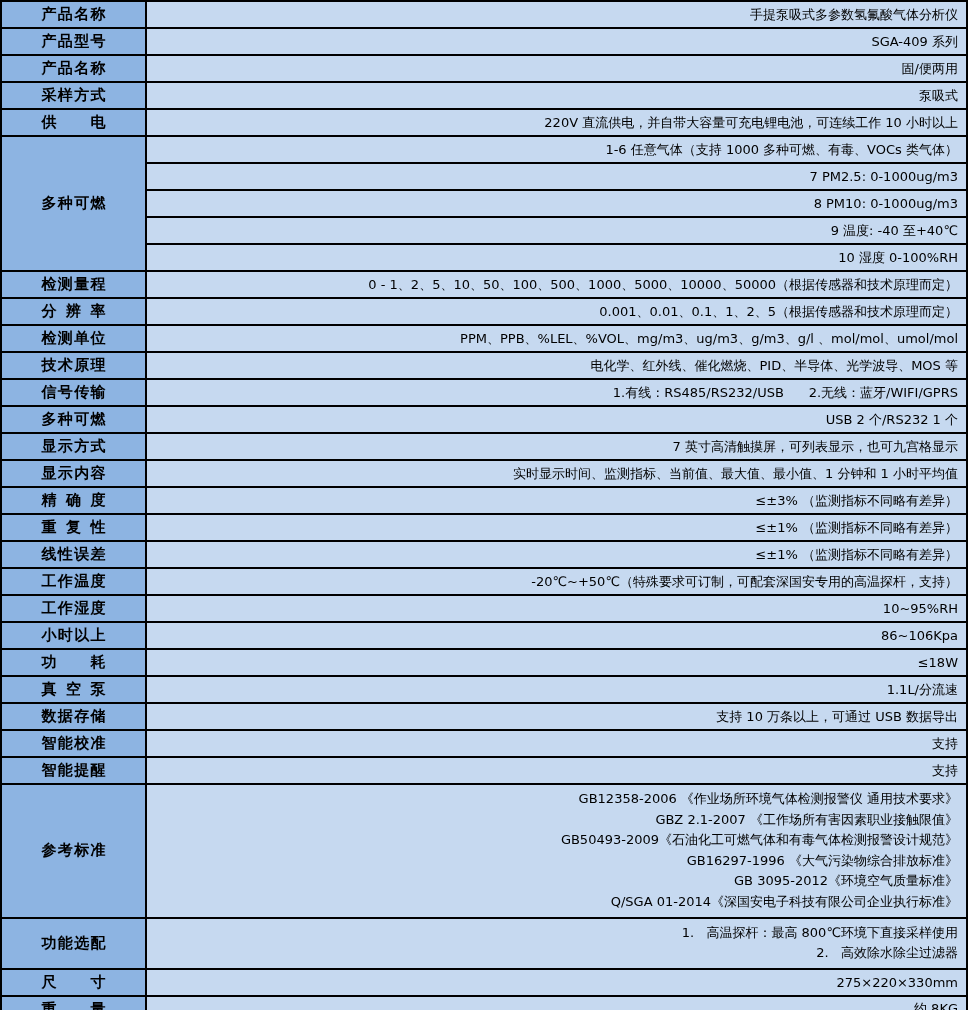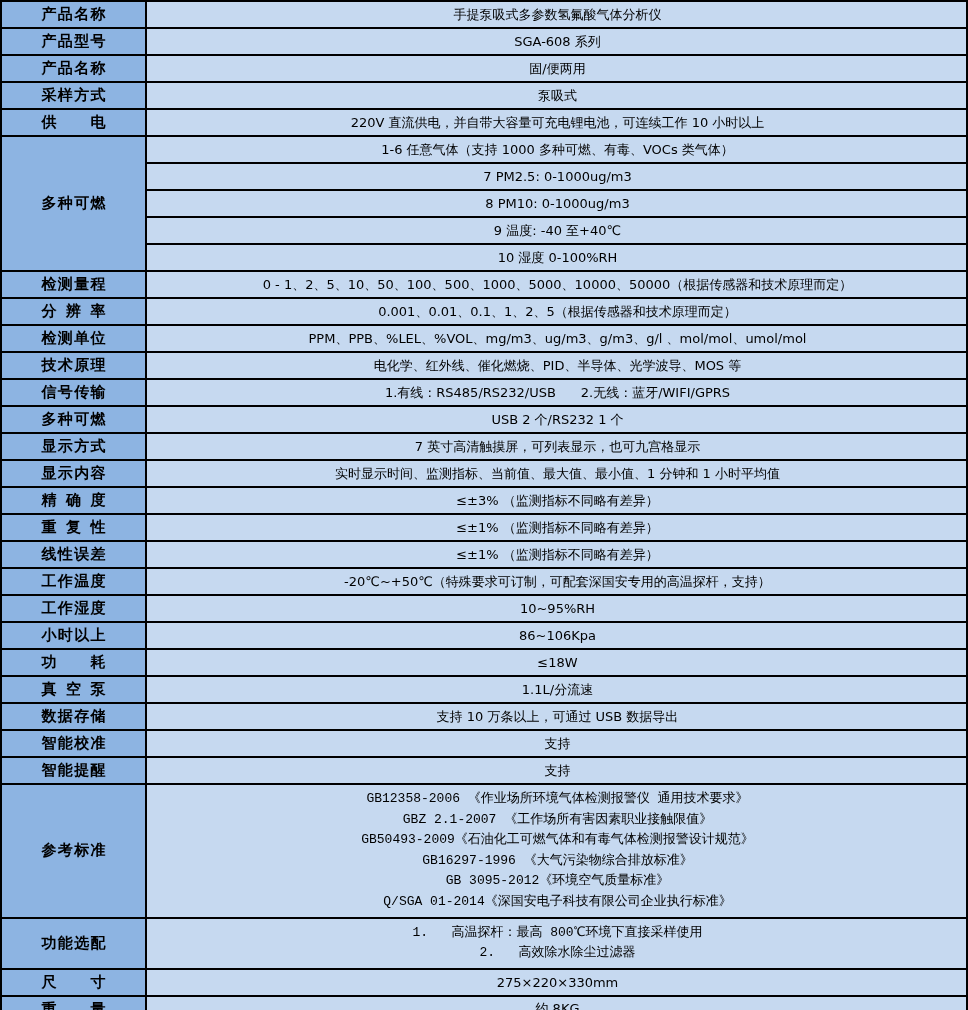--- a/index.html
+++ b/index.html
@@ -32,50 +32,50 @@
   }
   .label-inner {
     display: inline-block;
     min-width: 64px;
     text-align: justify;
     text-align-last: justify;
     white-space: nowrap;
   }
   td.value-cell {
     background: #C6D9F0;
-    text-align: center;
+    text-align: right;
     vertical-align: middle;
     font-size: 13px;
     color: #000000;
     padding: 2px 8px 2px 10px;
     white-space: pre-wrap;
   }
   tr.single { height: 27px; }
-  td.multiline { vertical-align: middle; padding-top: 4px; padding-bottom: 4px; font-family: Liberation Mono, monospace; }
+  td.multiline { vertical-align: middle; padding-top: 4px; padding-bottom: 4px; }
   .cell-line {
     line-height: 20.6px;
     white-space: pre-wrap;
   }
 </style>
 </head>
 <body>
 
 <table class="spec-table">
   <colgroup>
     <col class="c-label">
     <col class="c-value">
   </colgroup>
   <tbody>
       <tr class="single">
         <td class="label-cell"><span class="label-inner">产品名称</span></td>
         <td class="value-cell">手提泵吸式多参数氢氟酸气体分析仪</td>
       </tr>
       <tr class="single">
         <td class="label-cell"><span class="label-inner">产品型号</span></td>
-        <td class="value-cell">SGA-608 系列</td>
+        <td class="value-cell">SGA-409 系列</td>
       </tr>
       <tr class="single">
         <td class="label-cell"><span class="label-inner">产品名称</span></td>
         <td class="value-cell">固/便两用</td>
       </tr>
       <tr class="single">
         <td class="label-cell"><span class="label-inner">采样方式</span></td>
         <td class="value-cell">泵吸式</td>
       </tr>
       <tr class="single">

